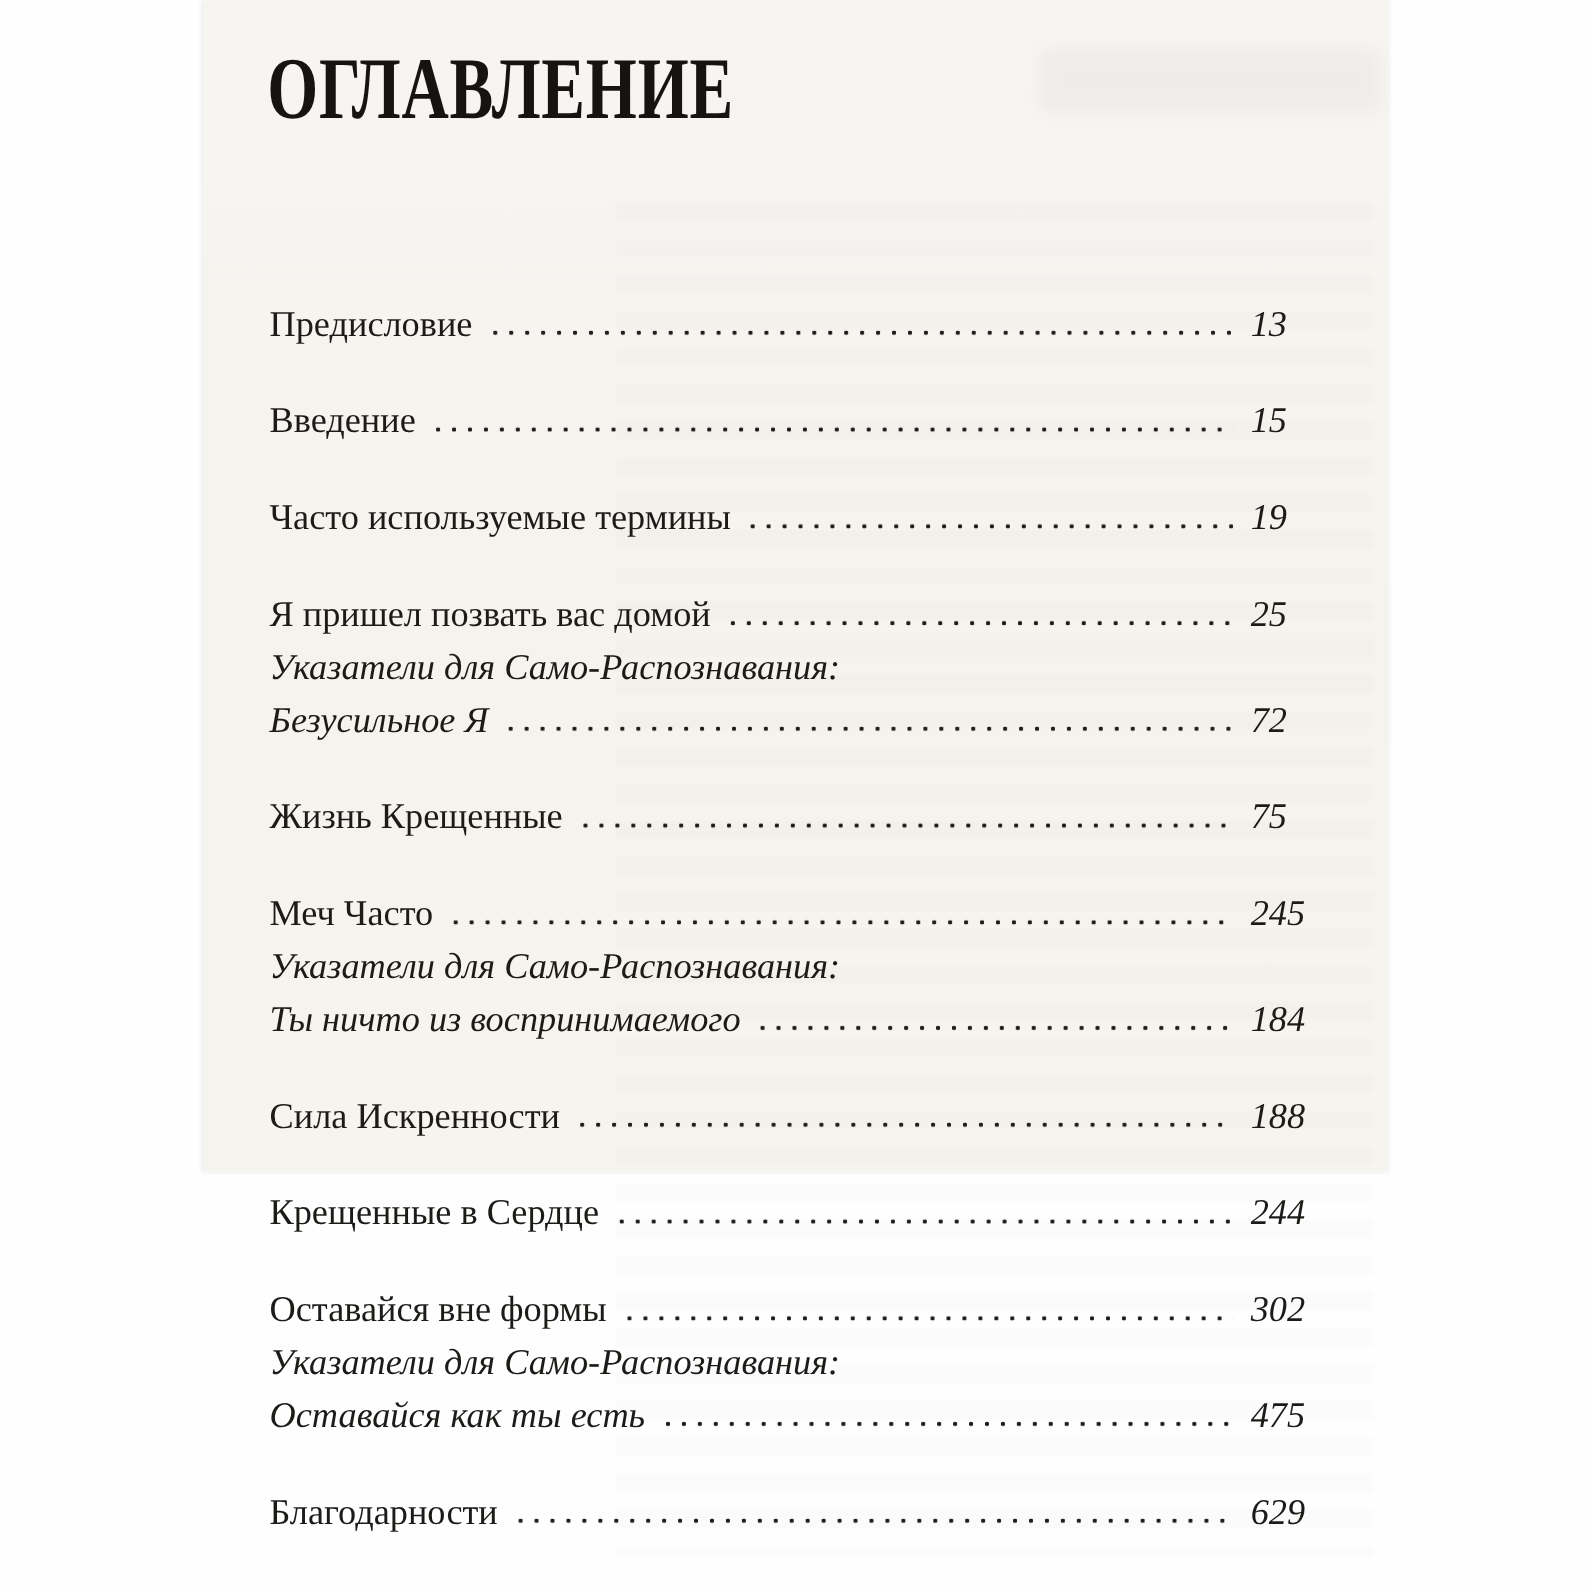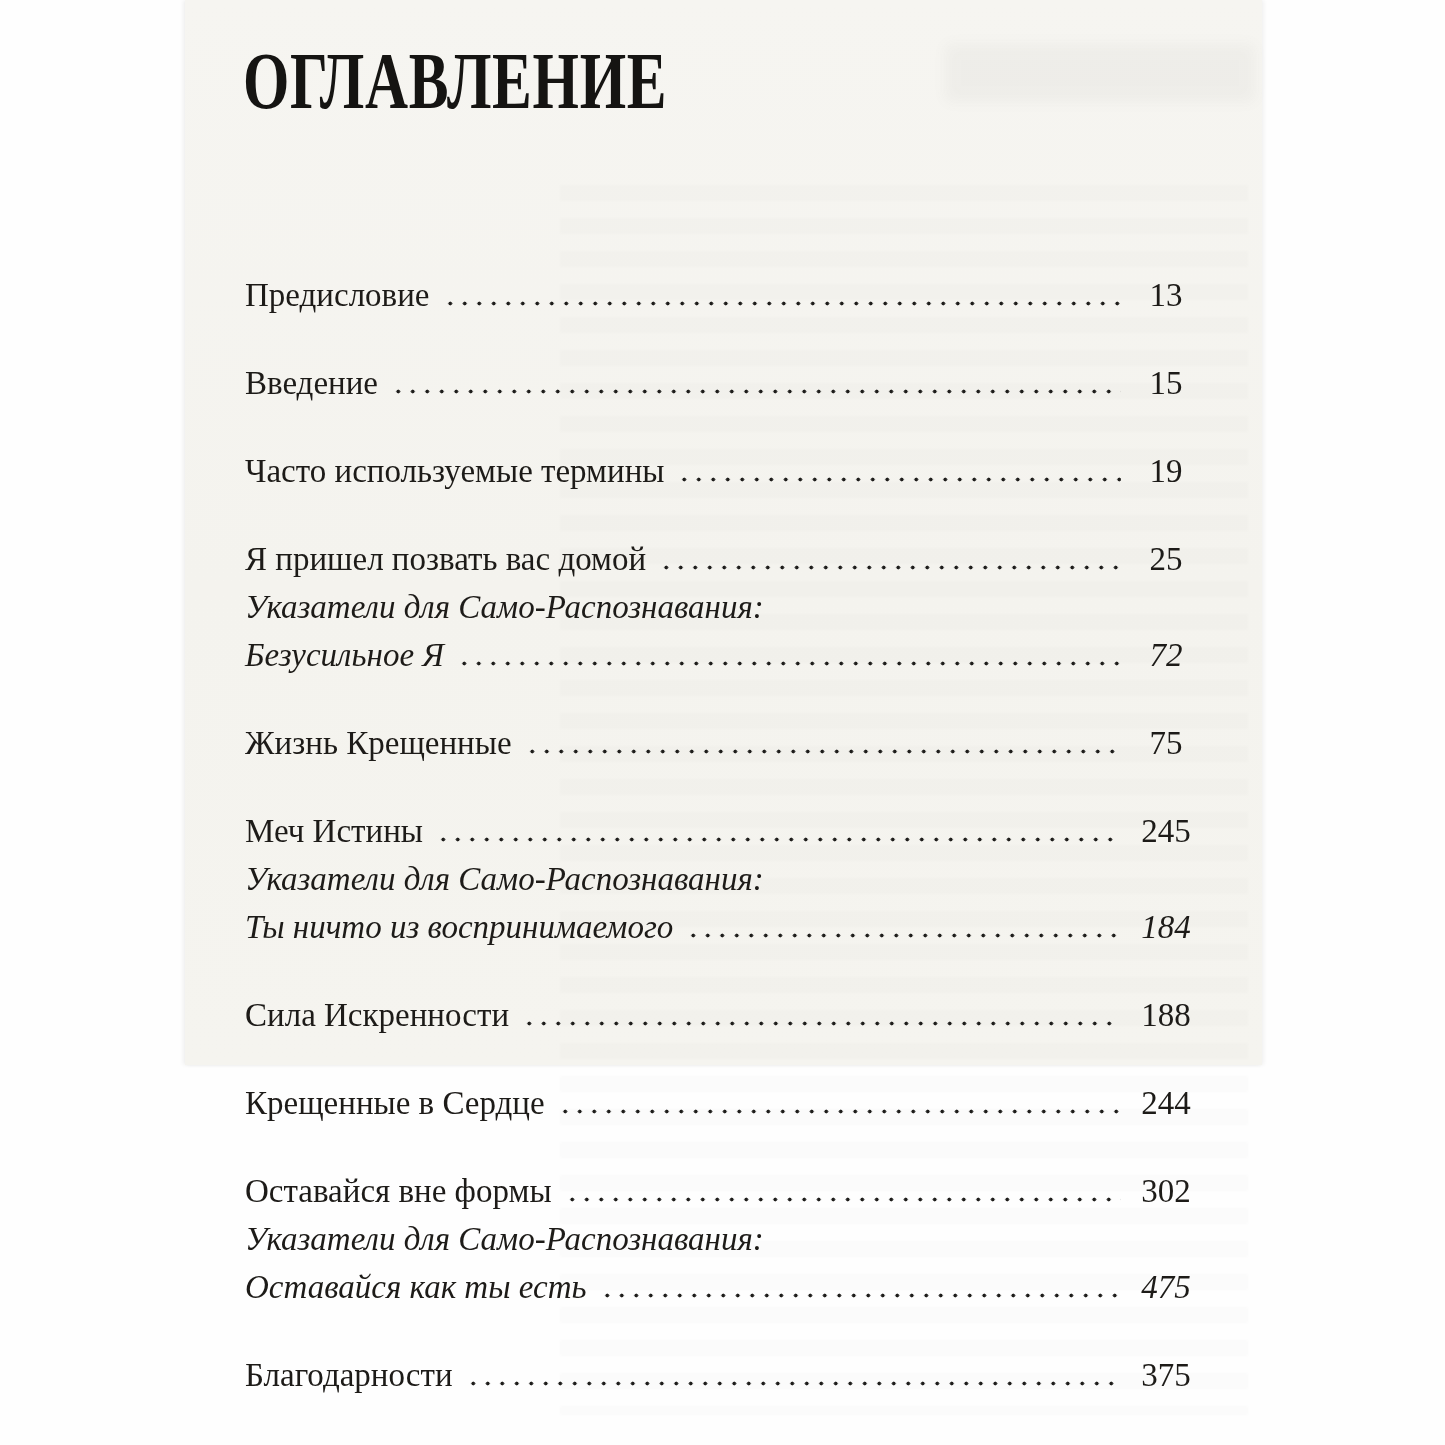--- a/index.html
+++ b/index.html
@@ -70,22 +70,23 @@
     flex: 1 1 auto;
     height: 5px;
     margin: 0 16px 0 13px;
     background-image: radial-gradient(circle, #1e1d1b 1.75px, rgba(0,0,0,0) 2.2px);
     background-size: 14.5px 5px;
     background-repeat: repeat-x;
     background-position: left center;
   }
   .toc-line .pagenum {
     min-width: 58px;
-    text-align: center;
+    text-align: left;
     white-space: nowrap;
+    font-style: italic;
   }
 </style>
 </head>
 <body>
 
 <div class="page">
   <div class="ghost ghost-heading"></div>
   <div class="ghost ghost-paragraphs"></div>
 
   <h1 class="title">ОГЛАВЛЕНИЕ</h1>
@@ -130,21 +131,21 @@
       </div>
       <div class="toc-group">
         <div class="toc-line">
     <span class="label">Жизнь Крещенные</span>
     <span class="leader"></span>
     <span class="pagenum">75</span>
   </div>
       </div>
       <div class="toc-group">
         <div class="toc-line">
-    <span class="label">Меч Истины</span>
+    <span class="label">Меч Часто</span>
     <span class="leader"></span>
     <span class="pagenum">245</span>
   </div>
         <div class="toc-line italic no-page">
     <span class="label">Указатели для Само-Распознавания:</span>
 
   </div>
         <div class="toc-line italic">
     <span class="label">Ты ничто из воспринимаемого</span>
     <span class="leader"></span>
@@ -178,17 +179,17 @@
         <div class="toc-line italic">
     <span class="label">Оставайся как ты есть</span>
     <span class="leader"></span>
     <span class="pagenum">475</span>
   </div>
       </div>
       <div class="toc-group">
         <div class="toc-line">
     <span class="label">Благодарности</span>
     <span class="leader"></span>
-    <span class="pagenum">375</span>
+    <span class="pagenum">629</span>
   </div>
       </div>
     </div>
 </div>
 
 </body></html>

